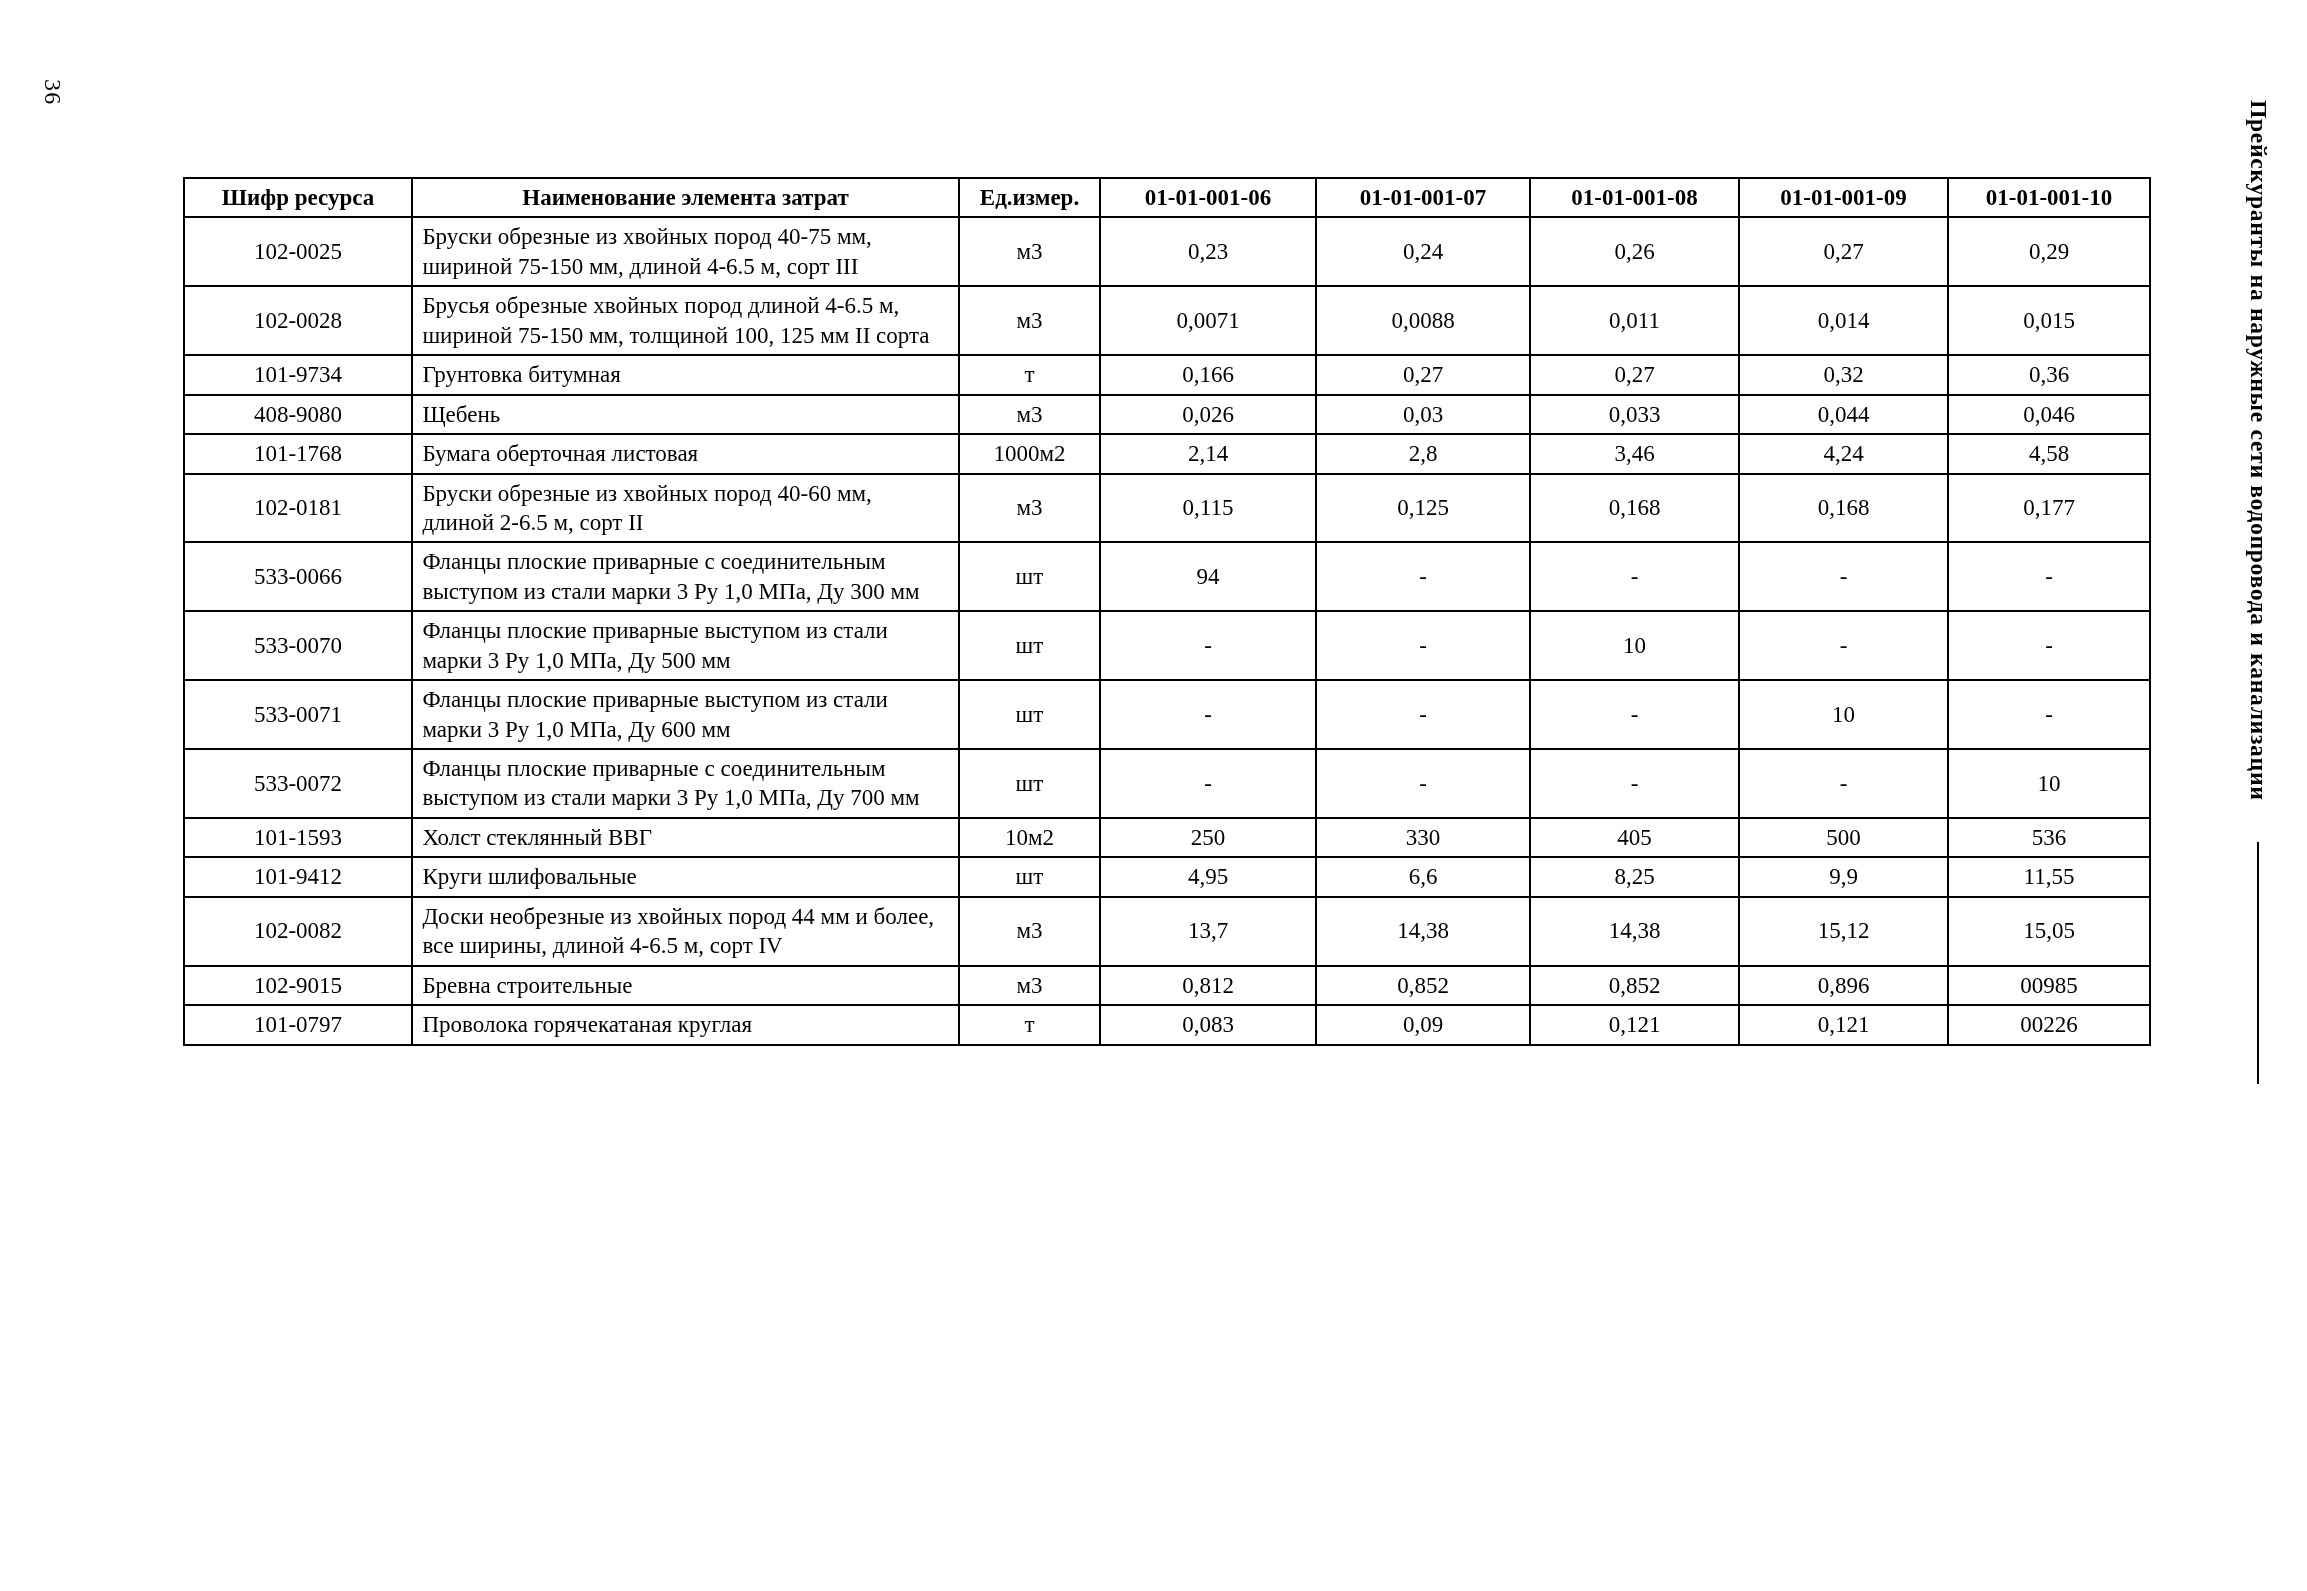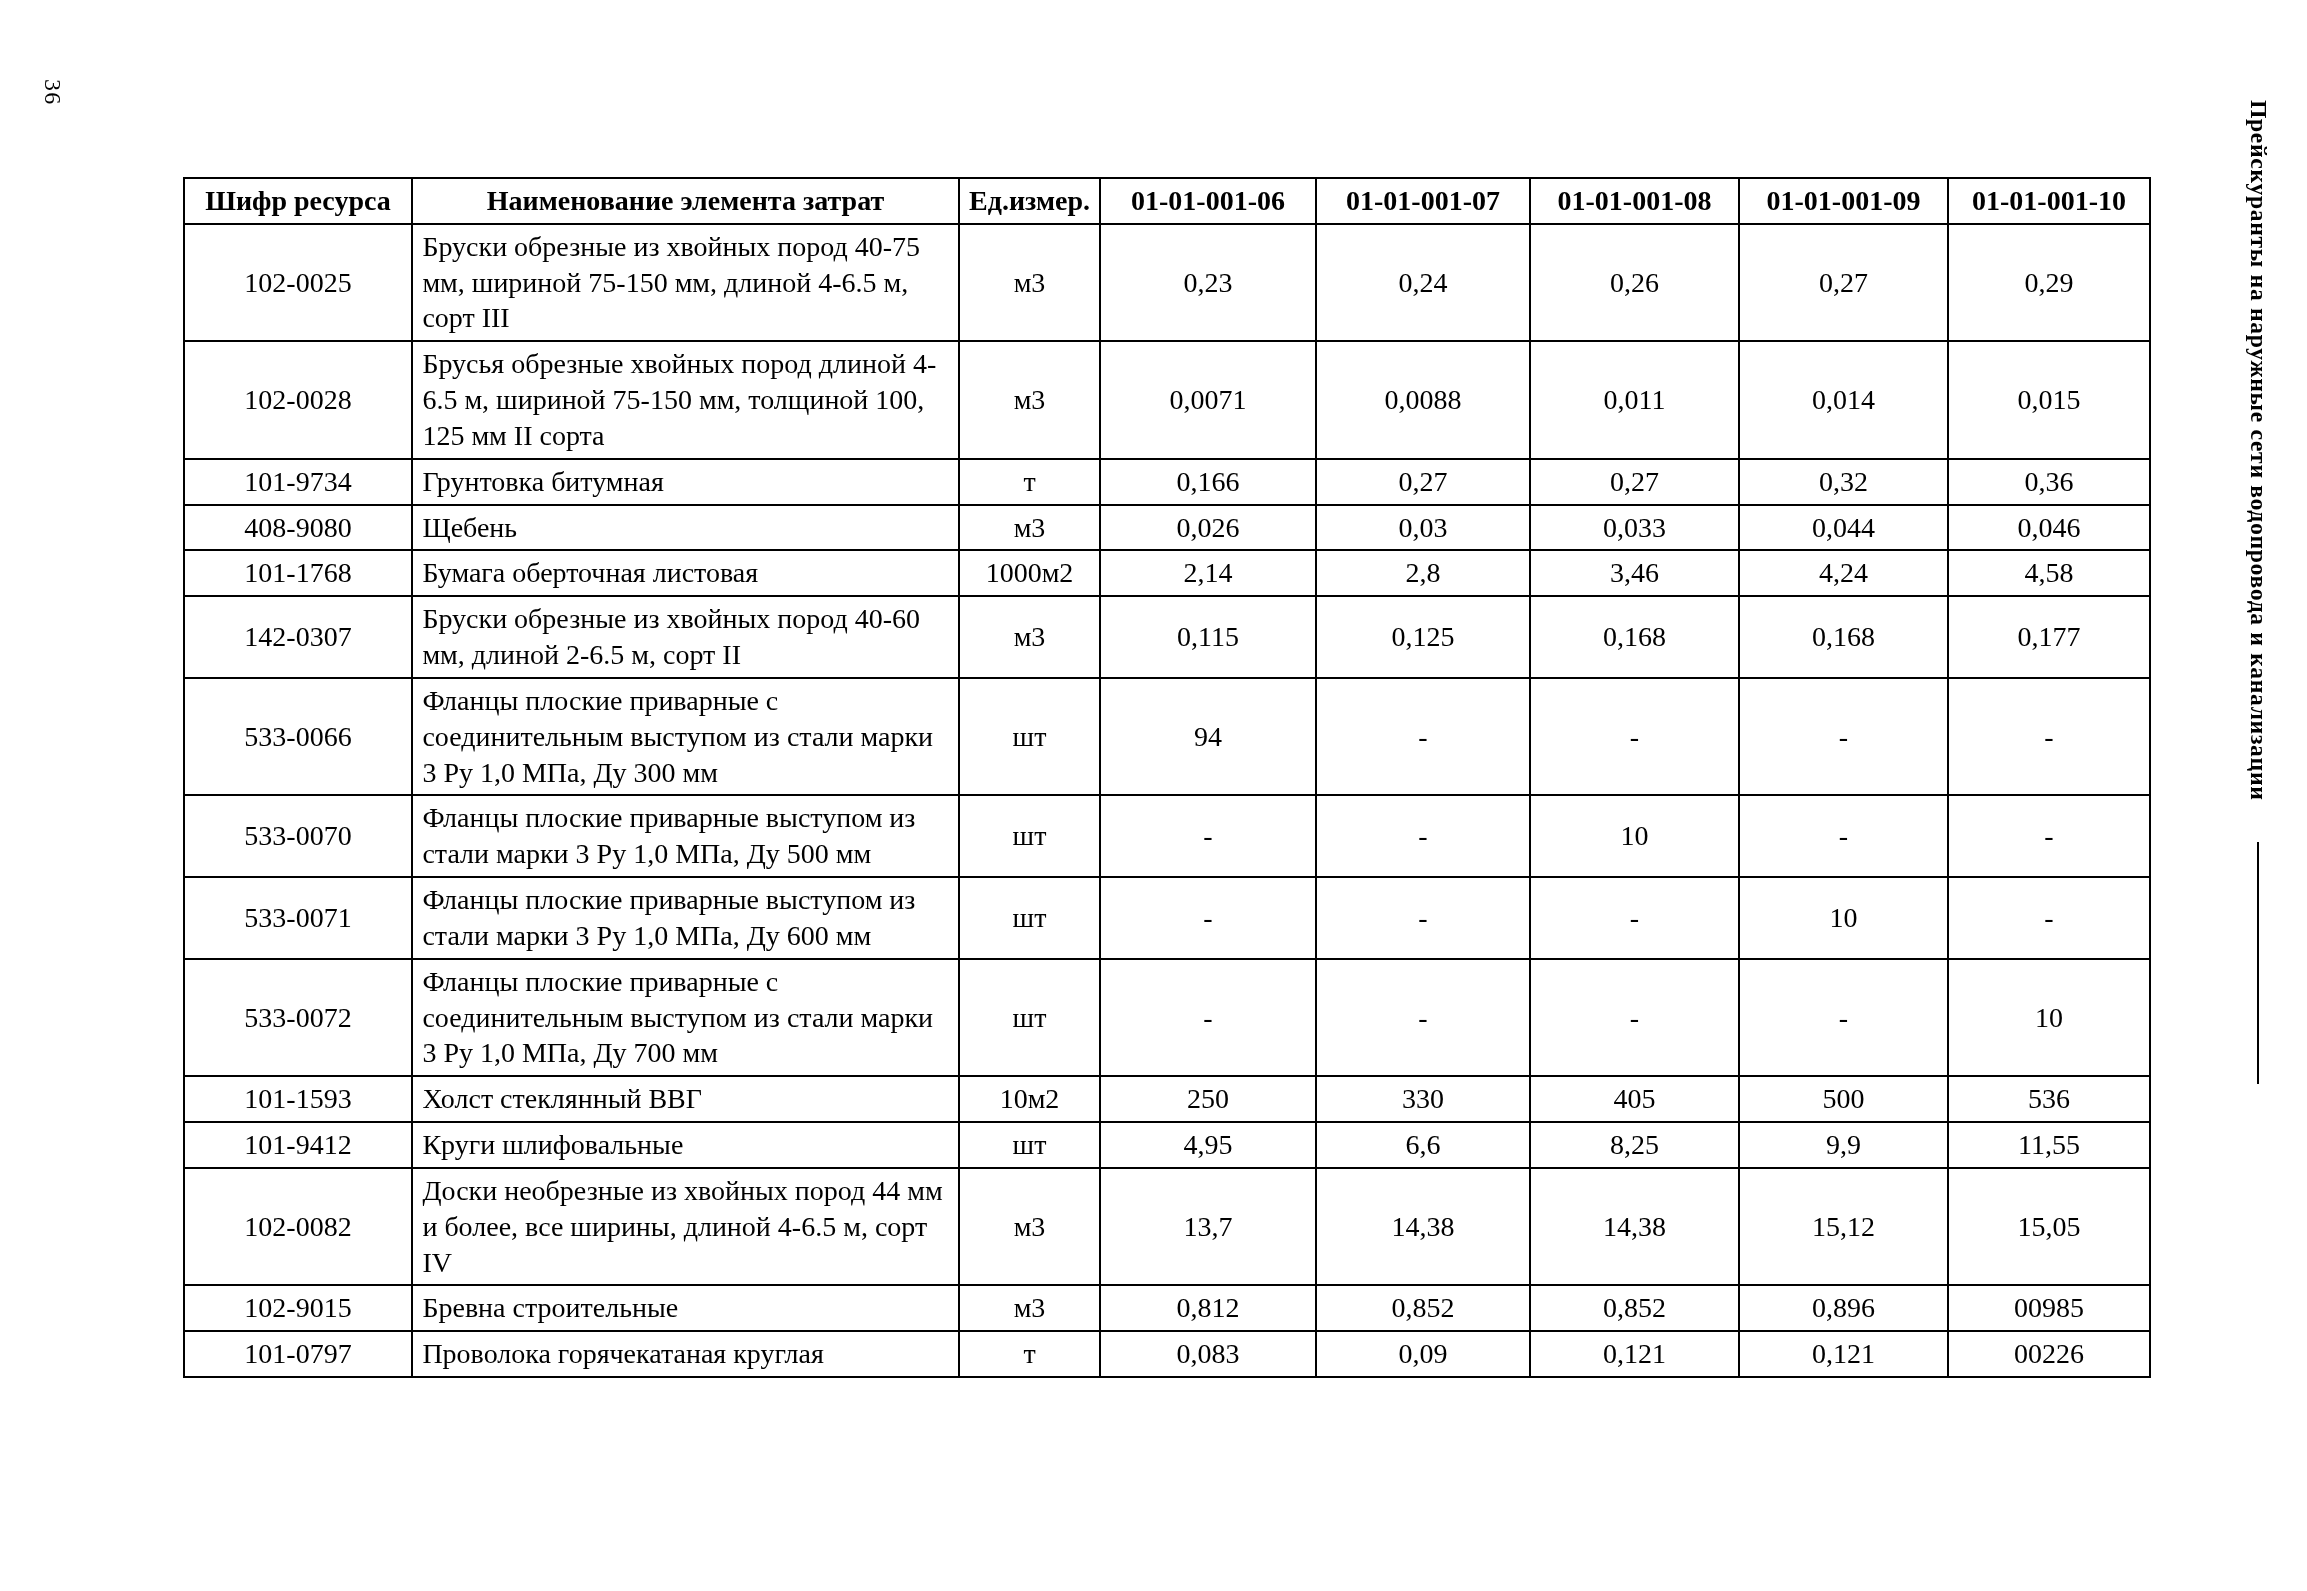--- a/index.html
+++ b/index.html
@@ -44,21 +44,21 @@
     height: 242px;
     background: #000000;
   }
   table.cost-table {
     position: absolute;
     left: 183px;
     top: 177px;
     width: 1966px;
     border-collapse: collapse;
     table-layout: fixed;
-    font-size: 28px;
+    font-size: 23px;
   }
   table.cost-table th,
   table.cost-table td {
     border: 2px solid #000000;
     line-height: 1.28;
   }
   table.cost-table th {
     font-weight: bold;
     text-align: center;
     vertical-align: middle;
@@ -164,21 +164,21 @@
           <td class="col-code">101-1768</td>
           <td class="col-name">Бумага оберточная листовая</td>
           <td class="col-unit">1000м2</td>
           <td class="col-val">2,14</td>
           <td class="col-val">2,8</td>
           <td class="col-val">3,46</td>
           <td class="col-val">4,24</td>
           <td class="col-val">4,58</td>
         </tr>
         <tr>
-          <td class="col-code">142-0307</td>
+          <td class="col-code">102-0181</td>
           <td class="col-name">Бруски обрезные из хвойных пород 40-60 мм, длиной 2-6.5 м, сорт II</td>
           <td class="col-unit">м3</td>
           <td class="col-val">0,115</td>
           <td class="col-val">0,125</td>
           <td class="col-val">0,168</td>
           <td class="col-val">0,168</td>
           <td class="col-val">0,177</td>
         </tr>
         <tr>
           <td class="col-code">533-0066</td>

